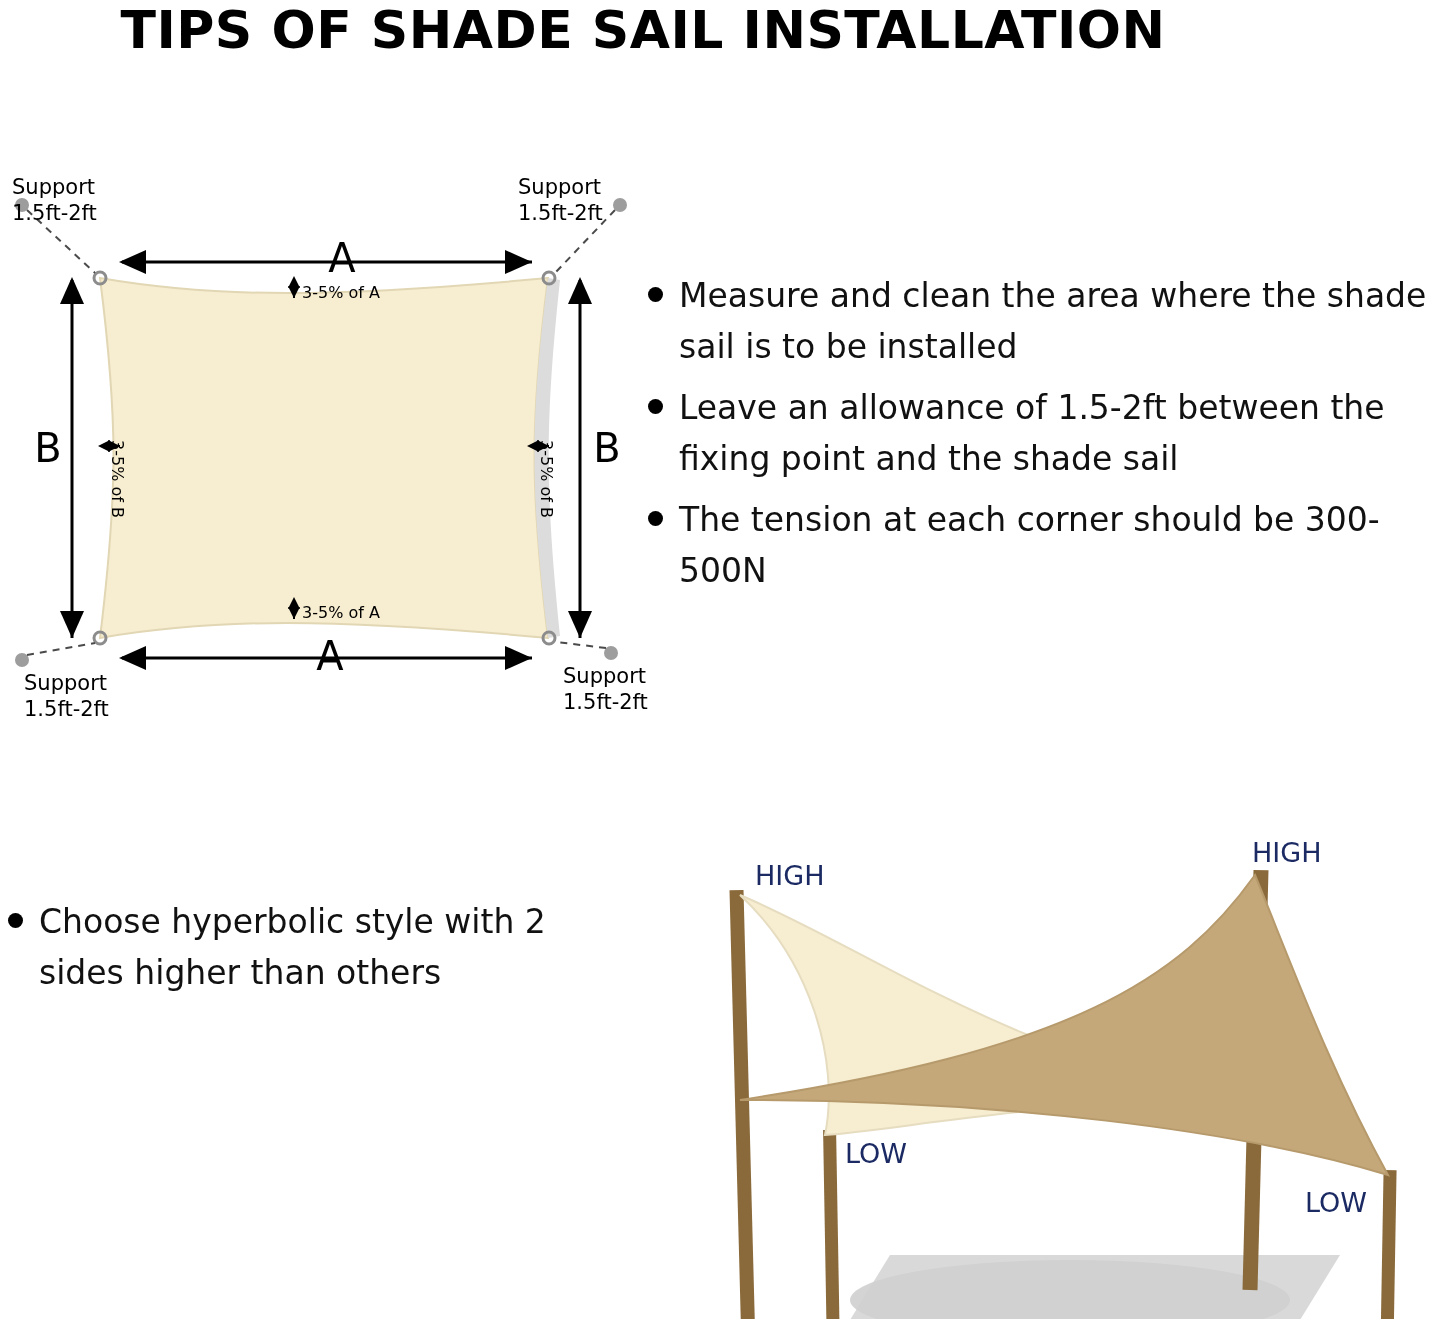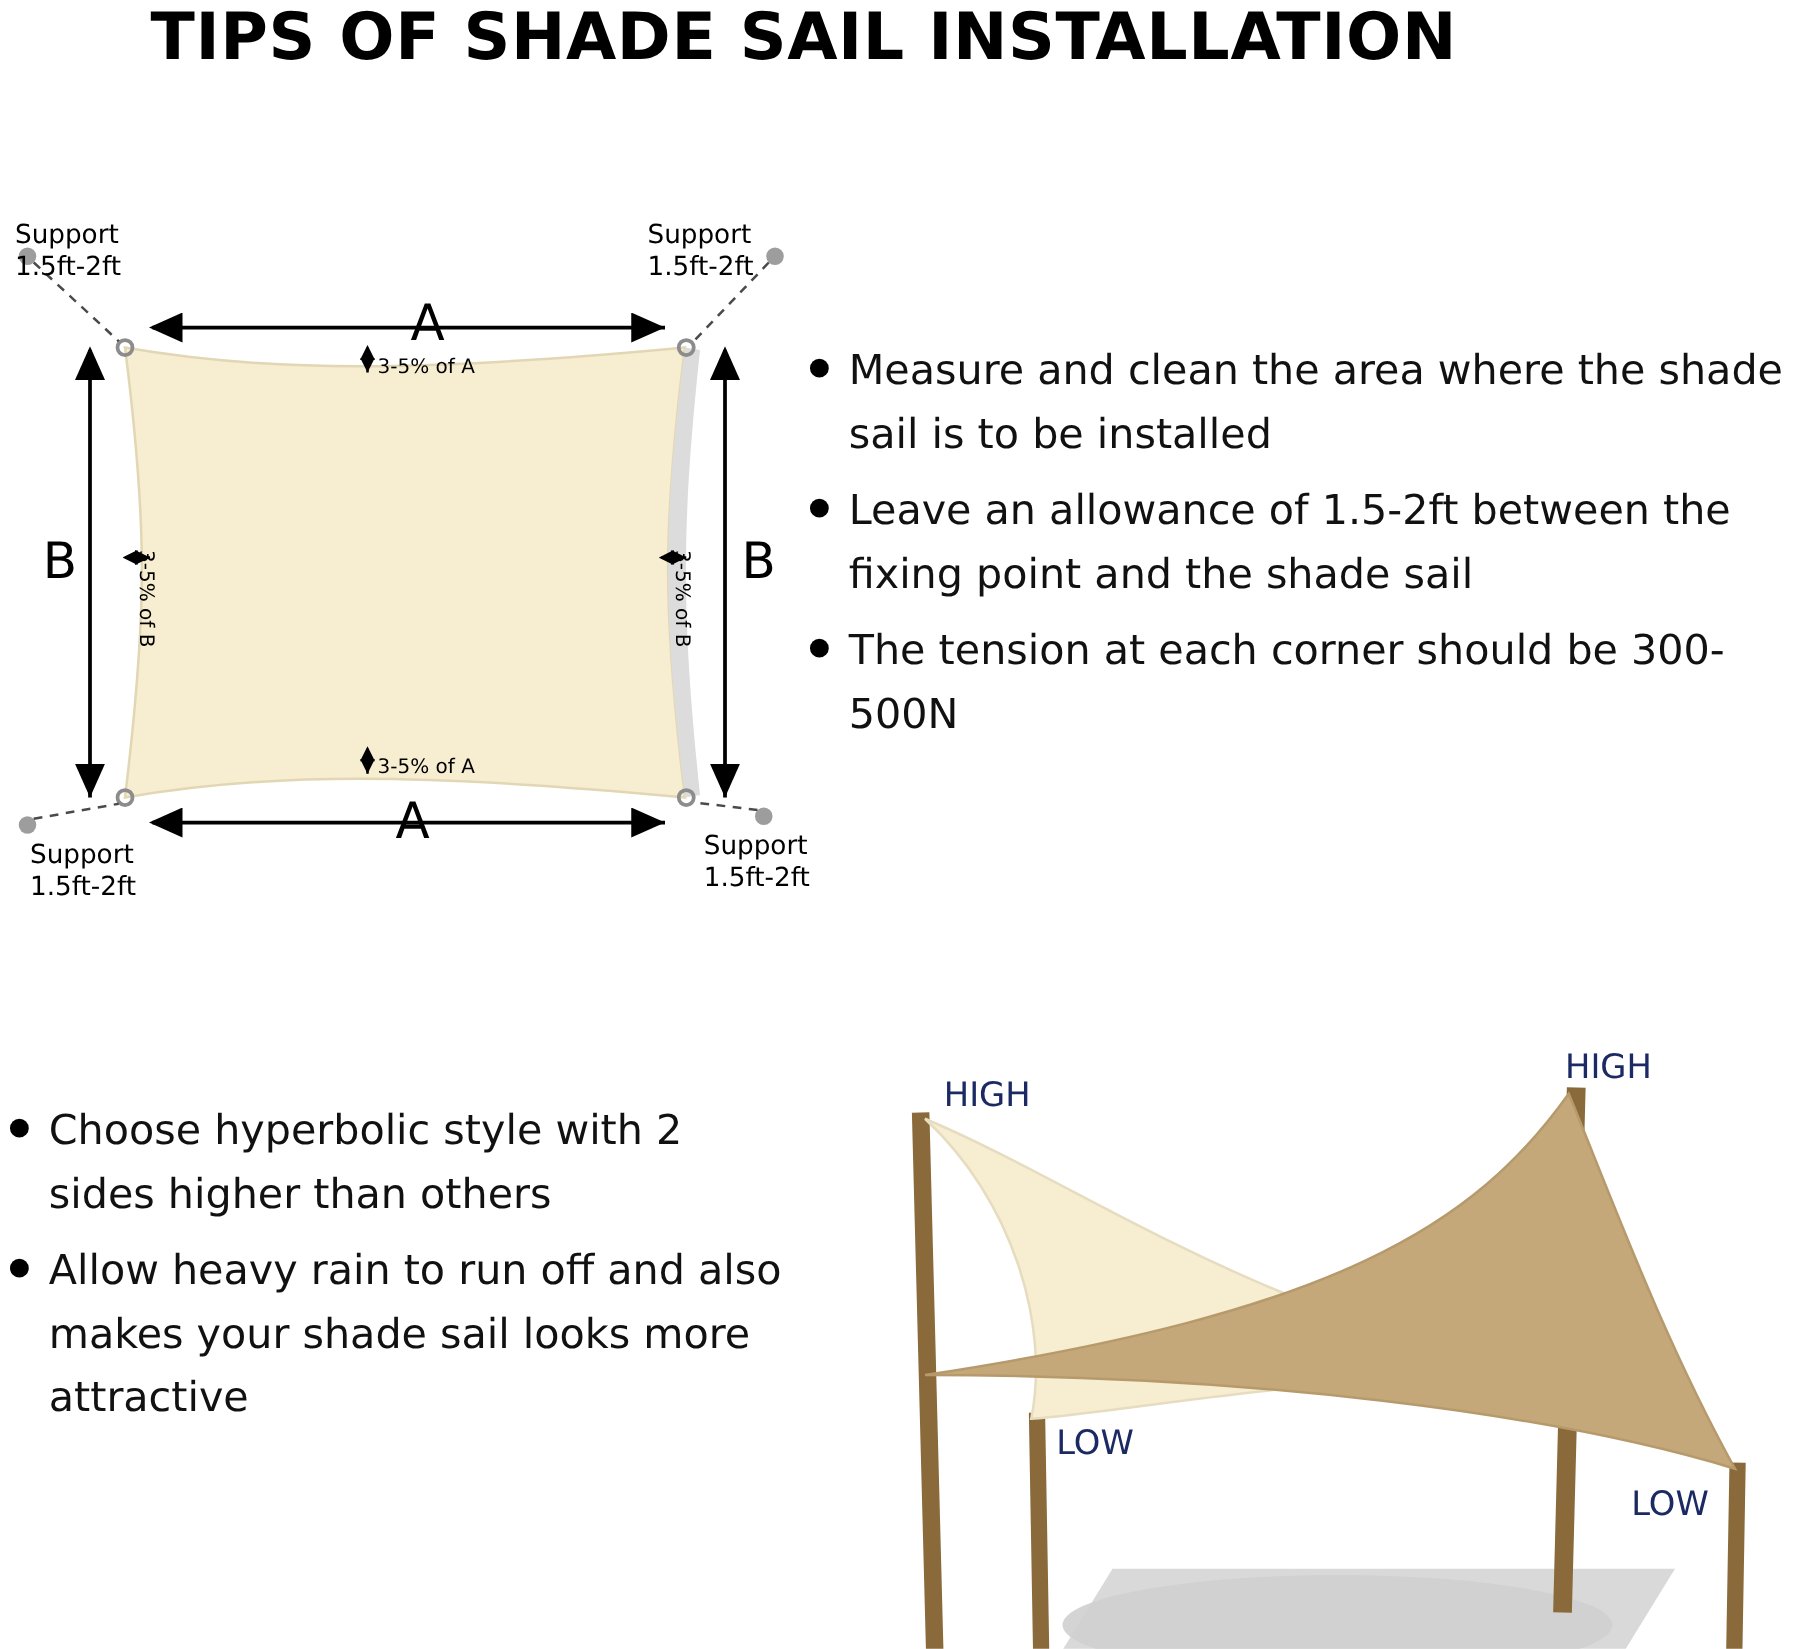--- a/index.html
+++ b/index.html
@@ -65,21 +65,21 @@
     font-size: 33px;
     line-height: 51px;
     color: #111111;
     font-family: "DejaVu Sans", sans-serif;
   }
 
   
   #bottom-bullets {
     position: absolute;
     left: 8px;
-    top: 878px;
+    top: 896px;
     width: 620px;
   }
   #bottom-bullets .bullet-text {
     font-size: 33px;
     line-height: 51px;
   }
 
   
   #bottom-illustration {
     position: absolute;
@@ -196,24 +196,20 @@
     <span class="bullet-dot"></span>
     <span class="bullet-text">The tension at each corner should be 300-500N</span>
   </div>
 </div>
 
 <div id="bottom-bullets">
   <div class="bullet-row">
     <span class="bullet-dot"></span>
     <span class="bullet-text">Choose hyperbolic style with 2 sides higher than others</span>
   </div>
-  <div class="bullet-row">
-    <span class="bullet-dot"></span>
-    <span class="bullet-text">Allow heavy rain to run off and also makes your shade sail looks more attractive</span>
-  </div>
 </div>
 
 <div id="bottom-illustration">
   <svg width="805" height="559" viewBox="0 0 805 559" xmlns="http://www.w3.org/2000/svg">
 
     <ellipse cx="430" cy="500" rx="220" ry="40" fill="#cccccc" opacity="0.85"></ellipse>
     <path d="M210 520 L660 520 L700 455 L250 455 Z" fill="#cfcfcf" opacity="0.8"></path>
 
     <rect x="95" y="90" width="14" height="460" fill="#8a6a3a" transform="rotate(-1.5 102 300)"></rect>
     <rect x="608" y="70" width="15" height="420" fill="#8a6a3a" transform="rotate(1.5 615 280)"></rect>

